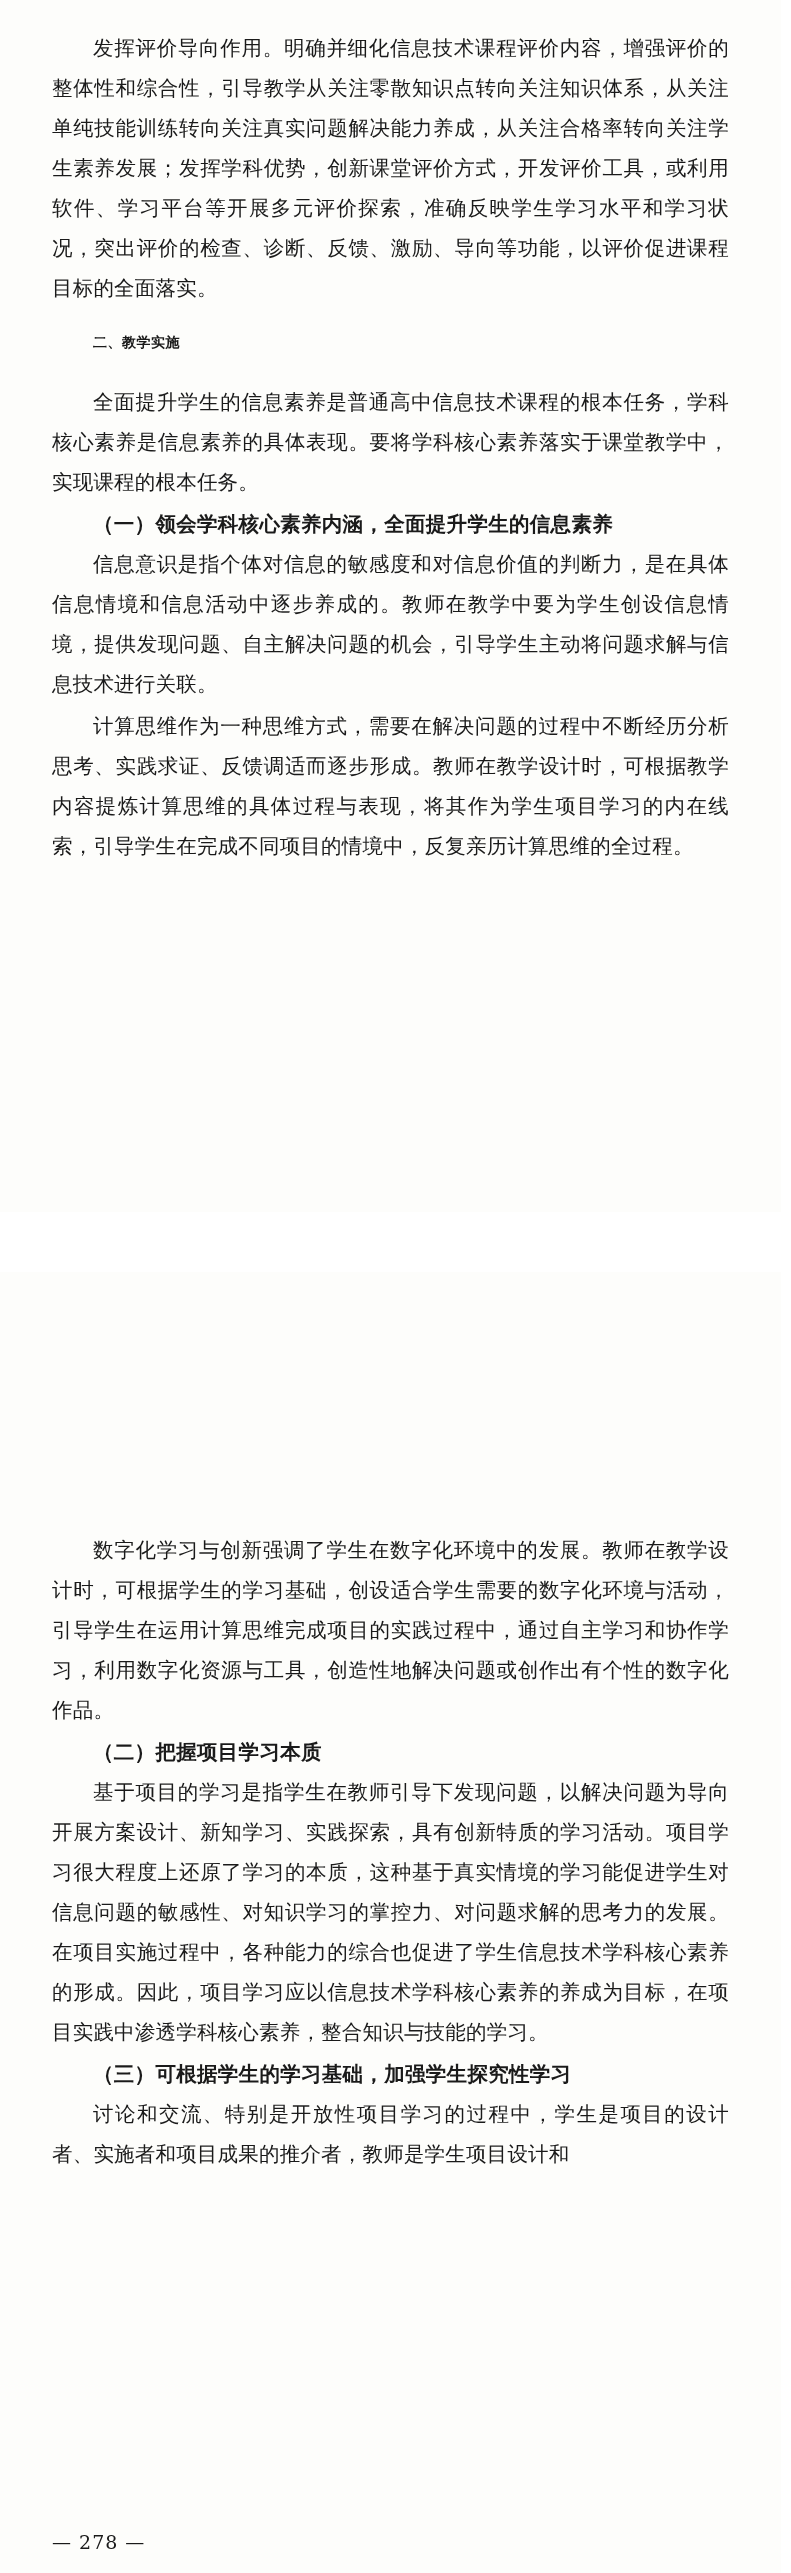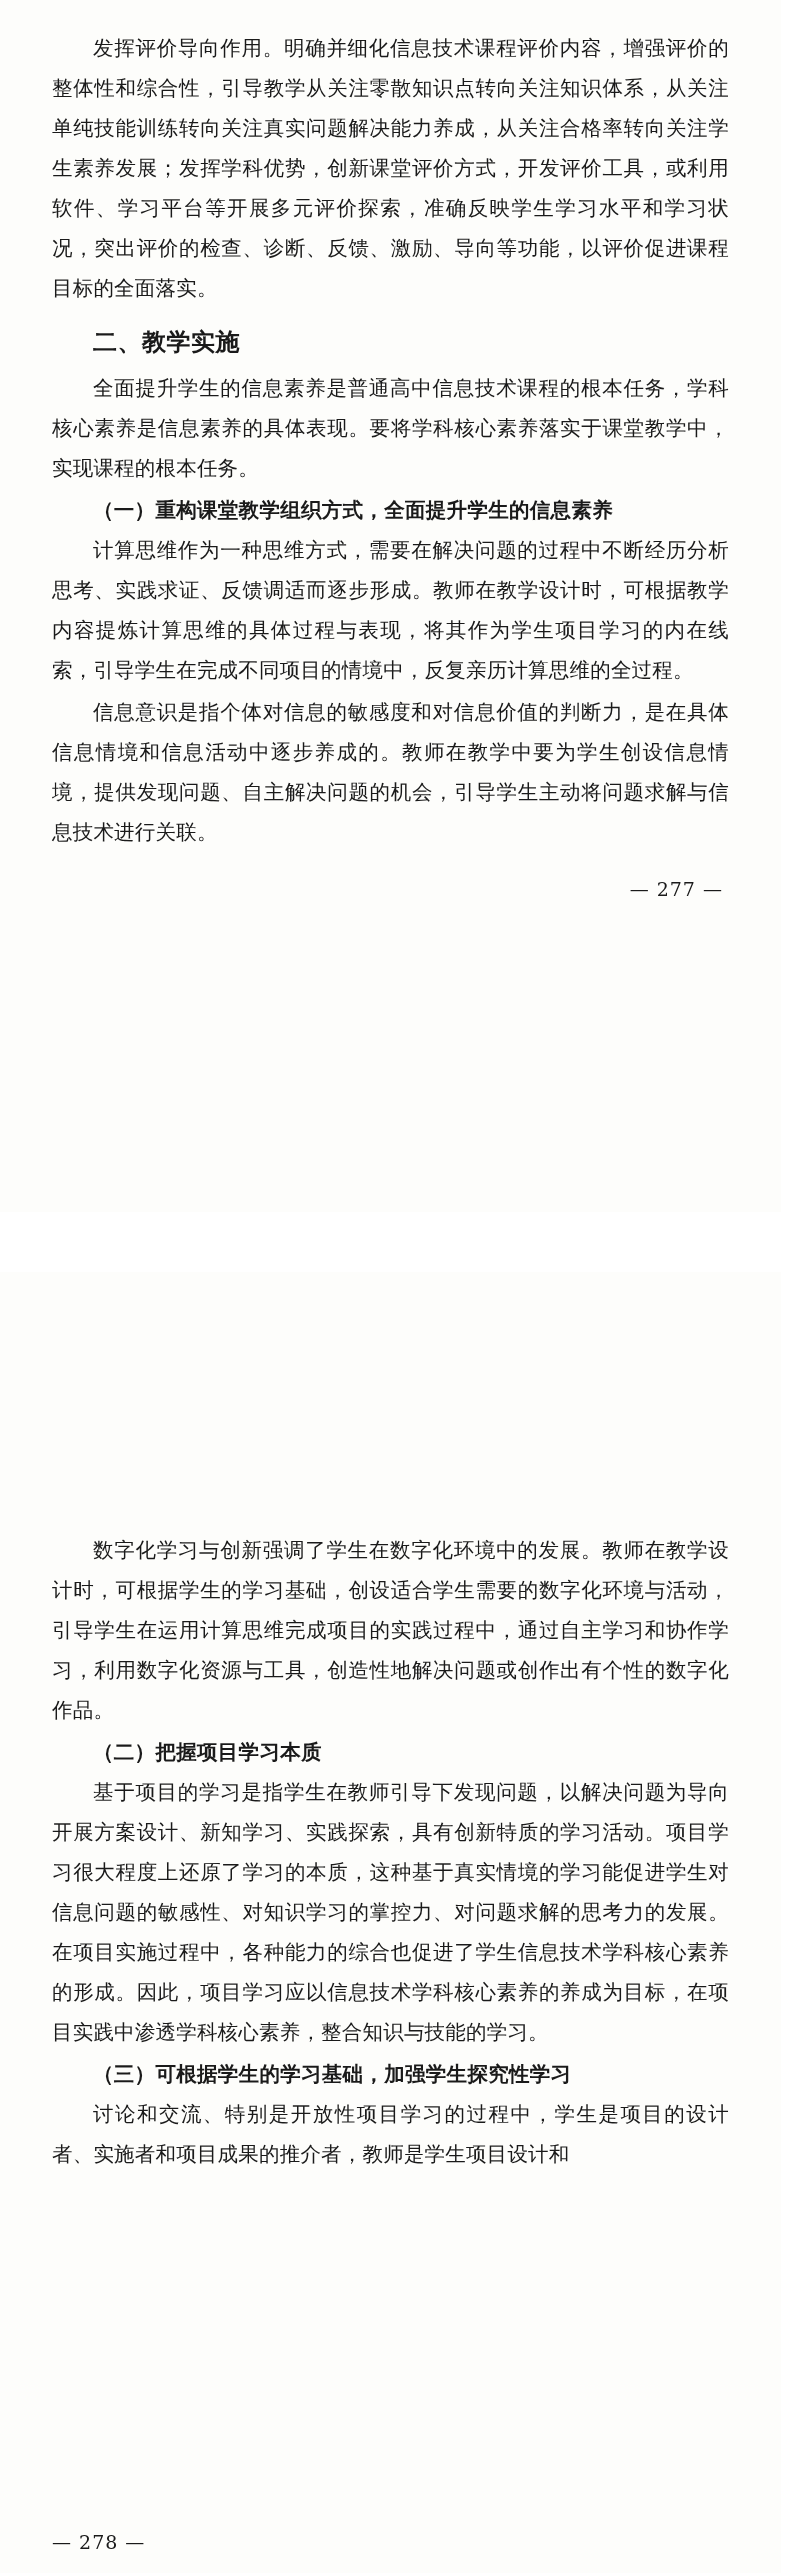--- a/index.html
+++ b/index.html
@@ -33,22 +33,22 @@
   p.body-text {
     margin: 0 0 2px 0;
     font-size: 20.5px;
     line-height: 40px;
     text-align: justify;
     text-justify: inter-ideograph;
     letter-spacing: 0.2px;
     text-indent: 41px;
   }
   h2.section-heading {
-    margin: 14px 0 6px 0;
-    font-size: 24px;
+    margin: 14px 0 20px 0;
+    font-size: 14px;
     line-height: 40px;
     font-weight: bold;
     text-indent: 41px;
     font-family: "DejaVu Sans", "Liberation Sans", sans-serif;
     letter-spacing: 0.5px;
   }
   h3.sub-heading {
     margin: 0;
     font-size: 20.5px;
     line-height: 40px;
@@ -78,26 +78,25 @@
 </head>
 <body>
 
 <div class="page page-one">
   <p class="body-text">发挥评价导向作用。明确并细化信息技术课程评价内容，增强评价的整体性和综合性，引导教学从关注零散知识点转向关注知识体系，从关注单纯技能训练转向关注真实问题解决能力养成，从关注合格率转向关注学生素养发展；发挥学科优势，创新课堂评价方式，开发评价工具，或利用软件、学习平台等开展多元评价探索，准确反映学生学习水平和学习状况，突出评价的检查、诊断、反馈、激励、导向等功能，以评价促进课程目标的全面落实。</p>
 
   <h2 class="section-heading">二、教学实施</h2>
 
   <p class="body-text">全面提升学生的信息素养是普通高中信息技术课程的根本任务，学科核心素养是信息素养的具体表现。要将学科核心素养落实于课堂教学中，实现课程的根本任务。</p>
 
-  <h3 class="sub-heading">（一）重构课堂教学组织方式，全面提升学生的信息素养</h3>
+  <h3 class="sub-heading">（一）领会学科核心素养内涵，全面提升学生的信息素养</h3>
 
+  <p class="body-text">信息意识是指个体对信息的敏感度和对信息价值的判断力，是在具体信息情境和信息活动中逐步养成的。教师在教学中要为学生创设信息情境，提供发现问题、自主解决问题的机会，引导学生主动将问题求解与信息技术进行关联。</p>
   <p class="body-text">计算思维作为一种思维方式，需要在解决问题的过程中不断经历分析思考、实践求证、反馈调适而逐步形成。教师在教学设计时，可根据教学内容提炼计算思维的具体过程与表现，将其作为学生项目学习的内在线索，引导学生在完成不同项目的情境中，反复亲历计算思维的全过程。</p>
-  <p class="body-text">信息意识是指个体对信息的敏感度和对信息价值的判断力，是在具体信息情境和信息活动中逐步养成的。教师在教学中要为学生创设信息情境，提供发现问题、自主解决问题的机会，引导学生主动将问题求解与信息技术进行关联。</p>
 
-  <div class="page-number-right">— 277 —</div>
 </div>
 
 <div class="gap"></div>
 
 <div class="page page-two">
   <div class="spacer-top"></div>
 
   <p class="body-text">数字化学习与创新强调了学生在数字化环境中的发展。教师在教学设计时，可根据学生的学习基础，创设适合学生需要的数字化环境与活动，引导学生在运用计算思维完成项目的实践过程中，通过自主学习和协作学习，利用数字化资源与工具，创造性地解决问题或创作出有个性的数字化作品。</p>
 
   <h3 class="sub-heading">（二）把握项目学习本质</h3>

